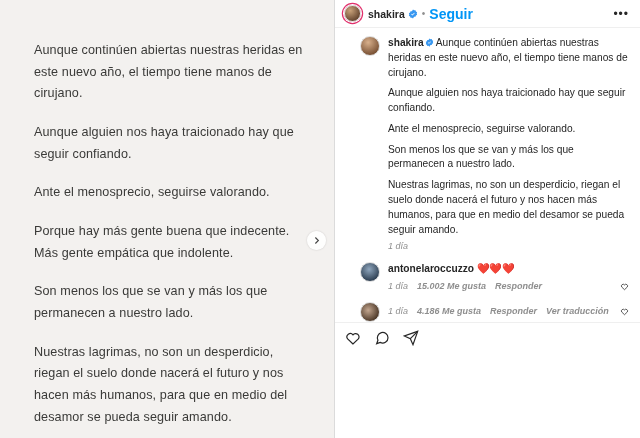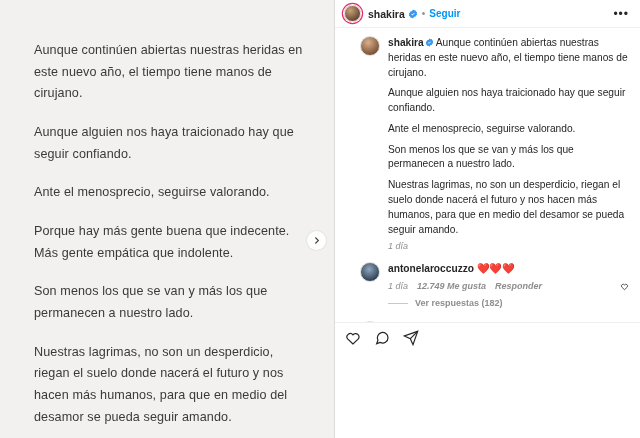--- a/index.html
+++ b/index.html
@@ -91,21 +91,21 @@
     width: 10px; height: 10px;
     margin-left: 3px;
     flex: 0 0 auto;
   }
   .dot-sep {
     color: #8e8e8e;
     font-size: 10px;
     margin: 0 4px;
   }
   .follow-link {
-    font-size: 10px;
+    font-size: 14px;
     color: #0095f6;
     font-weight: bold;
   }
   .more-dots {
     margin-left: auto;
     color: #262626;
     font-size: 12px;
     letter-spacing: 1px;
     padding-right: 2px;
   }
@@ -253,31 +253,27 @@
           </div>
         </div>
       </div>
 
       <div class="cmt">
         <div class="av av-b"></div>
         <div class="body">
           <div class="cmt-text"><span class="cmt-user">antonelaroccuzzo</span><span> ❤️❤️❤️</span></div>
           <div class="cmt-meta">
             <span>1 día</span>
-            <span class="bold">12.749 Me gusta</span>
+            <span class="bold">15.002 Me gusta</span>
             <span class="bold">Responder</span>
             <span class="like-heart">
               <svg viewBox="0 0 24 24" width="9" height="9" fill="none" stroke="#262626" stroke-width="2">
                   <path d="M12 20.5l-7.3-7a4.6 4.6 0 117.3-5.6 4.6 4.6 0 117.3 5.6z"></path>
                 </svg>
             </span>
-          </div>
-          <div class="replies-row">
-            <span class="replies-line"></span>
-            <span>Ver respuestas (182)</span>
           </div>
         </div>
       </div>
 
       <div class="cmt">
         <div class="av av-c"></div>
         <div class="body">
           <div class="cmt-meta">
             <span>1 día</span>
             <span class="bold">4.186 Me gusta</span>

